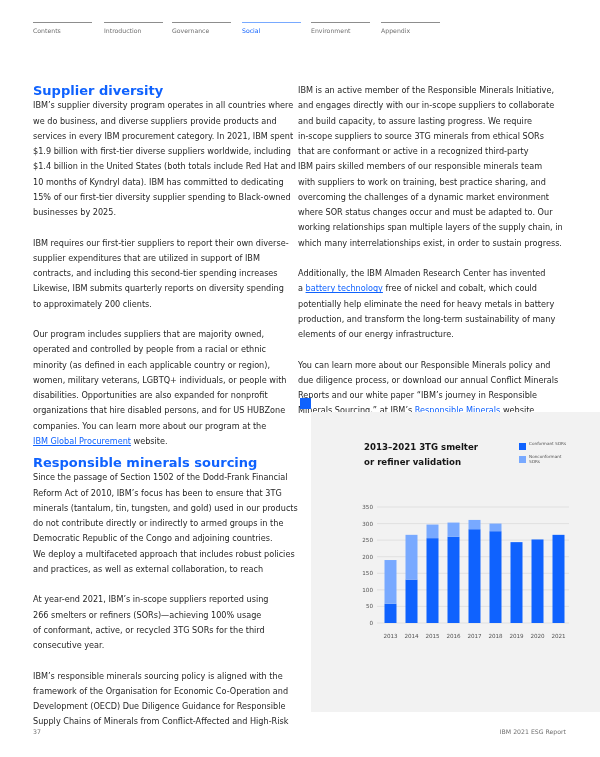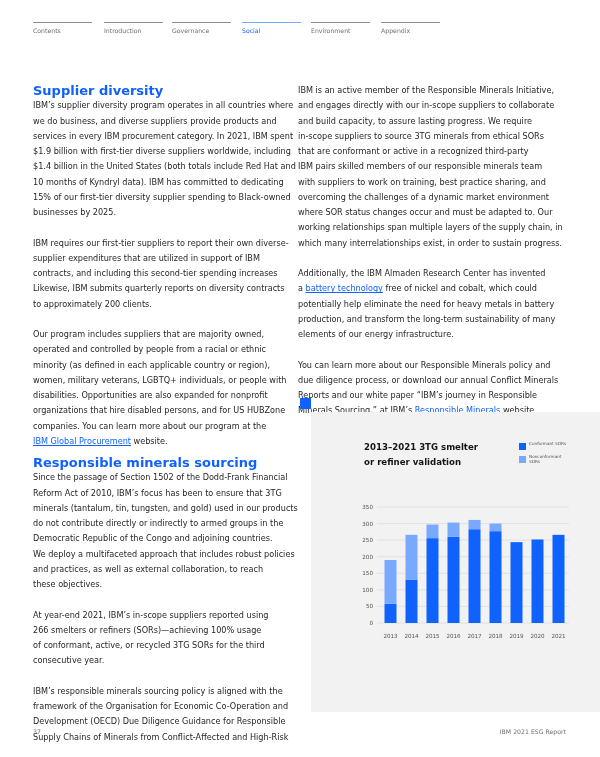--- a/index.html
+++ b/index.html
@@ -53,21 +53,21 @@
       <p>$1.4 billion in the United States (both totals include Red Hat and</p>
       <p>10 months of Kyndryl data). IBM has committed to dedicating</p>
       <p>15% of our first-tier diversity supplier spending to Black-owned</p>
       <p>businesses by 2025.</p>
     </div>
   <div class="gap"></div>
   <div>
       <p>IBM requires our first-tier suppliers to report their own diverse-</p>
       <p>supplier expenditures that are utilized in support of IBM</p>
       <p>contracts, and including this second-tier spending increases</p>
-      <p>Likewise, IBM submits quarterly reports on diversity contracts</p>
+      <p>Likewise, IBM submits quarterly reports on diversity spending</p>
       <p>to approximately 200 clients.</p>
     </div>
   <div class="gap"></div>
   <div>
     <div>
         <p>Our program includes suppliers that are majority owned,</p>
         <p>operated and controlled by people from a racial or ethnic</p>
         <p>minority (as defined in each applicable country or region),</p>
         <p>women, military veterans, LGBTQ+ individuals, or people with</p>
         <p>disabilities. Opportunities are also expanded for nonprofit</p>
@@ -79,21 +79,20 @@
   <div class="gap" style="height:6px"></div>
   <div class="heading">Responsible minerals sourcing</div>
   <div>
       <p>Since the passage of Section 1502 of the Dodd-Frank Financial</p>
       <p>Reform Act of 2010, IBM’s focus has been to ensure that 3TG</p>
       <p>minerals (tantalum, tin, tungsten, and gold) used in our products</p>
       <p>do not contribute directly or indirectly to armed groups in the</p>
       <p>Democratic Republic of the Congo and adjoining countries.</p>
       <p>We deploy a multifaceted approach that includes robust policies</p>
       <p>and practices, as well as external collaboration, to reach</p>
-      <p>these objectives.</p>
     </div>
   <div class="gap"></div>
   <div>
       <p>At year-end 2021, IBM’s in-scope suppliers reported using</p>
       <p>266 smelters or refiners (SORs)—achieving 100% usage</p>
       <p>of conformant, active, or recycled 3TG SORs for the third</p>
       <p>consecutive year.</p>
     </div>
   <div class="gap"></div>
   <div>

